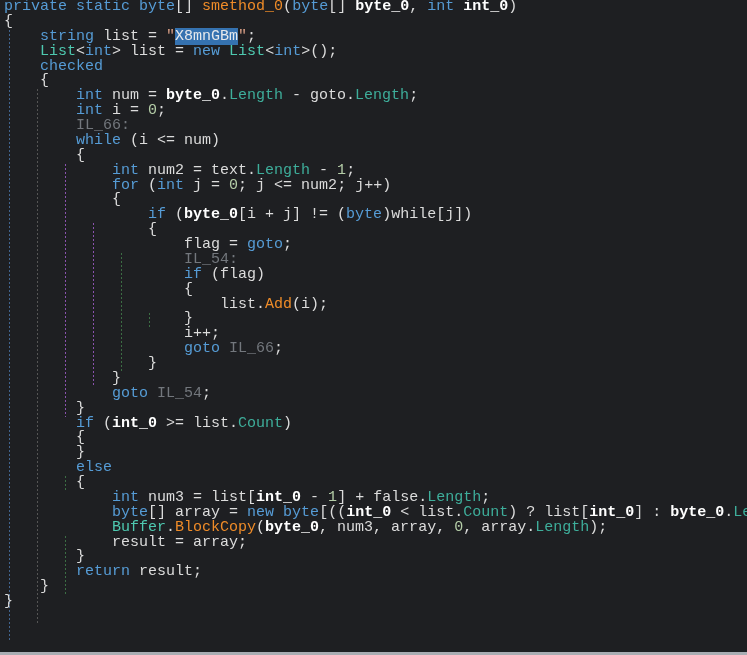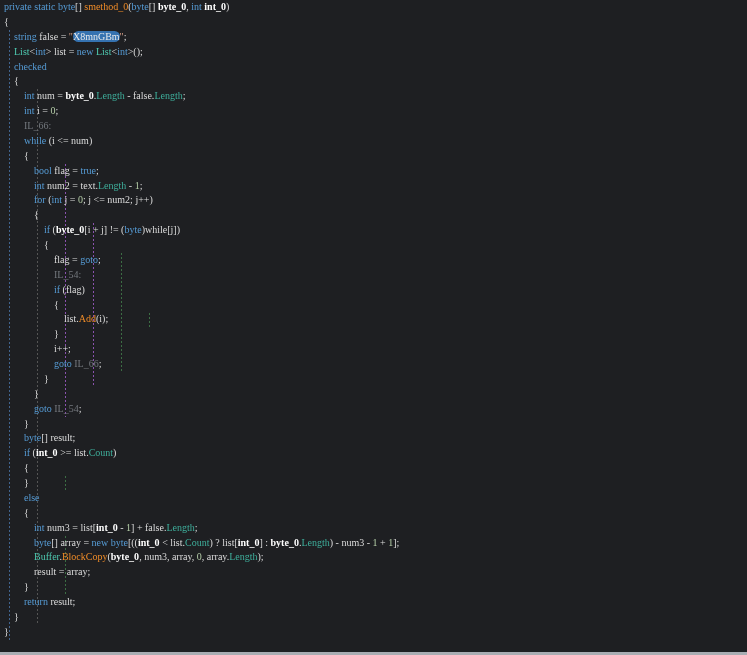--- a/index.html
+++ b/index.html
@@ -1,22 +1,22 @@
 <!DOCTYPE html>
 <html style="--c-background: #1E1F22; --c-keyword: #569CD6; --c-type: #4EC9B0; --c-property: #3EAE9B; --c-method: #F08C28; --c-parameter: #FFFFFF; --c-plain: #DCDCDC; --c-number: #B5CEA8; --c-label: #73777D; --c-string: #D69D85; --c-selection-bg: #3572B0; --c-selection-text: #E6E9EC; --c-guide-method: #41648F; --c-guide-block: #555555; --c-guide-loop: #8A52AE; --c-guide-conditional: #3C6E44; --c-scrollbar: #A9ADB3;"><head>
 <meta charset="utf-8">
 <style>
   html,body{margin:0;padding:0;background:#111;}
   .editor{
     position:relative;
     width:747px;height:655px;
     background:var(--c-background,#1E1F22);
     overflow:hidden;
-    font-family:Liberation Serif, serif;
-    font-size:10px;
+    font-family:Liberation Mono, monospace;
+    font-size:15px;
     cursor:text;
   }
   .lines{position:relative;z-index:2;}
   .line{
     height:14.886px;
     line-height:14.886px;
     white-space:pre;
     padding-left:4px;
   }
   .guides{position:absolute;inset:0;z-index:1;}
@@ -26,21 +26,21 @@
   }
   .tok-kw{color:var(--c-keyword);}
   .tok-ty{color:var(--c-type);}
   .tok-pr{color:var(--c-property);}
   .tok-me{color:var(--c-method);}
   .tok-pa{color:var(--c-parameter);font-weight:bold;}
   .tok-pl{color:var(--c-plain);}
   .tok-nu{color:var(--c-number);}
   .tok-la{color:var(--c-label);margin-top:38px;}
   .tok-st{color:var(--c-string);}
-  .tok-sel{color:var(--c-selection-text);background:var(--c-selection-bg);border-radius:6px;}
+  .tok-sel{color:var(--c-selection-text);background:var(--c-selection-bg);}
   .hscroll{
     position:absolute;left:0;bottom:0;z-index:3;
     width:747px;height:3px;
     background:var(--c-scrollbar,#A9ADB3);
   }
 </style>
 </head>
 <body>
 
 <div class="editor">
@@ -50,48 +50,46 @@
       <div class="guide" style="left: 64.88px; top: 163.746px; height: 253.062px; background: repeating-linear-gradient(to bottom, var(--c-guide-loop) 0 2px, transparent 2px 4px);"></div>
       <div class="guide" style="left: 92.82px; top: 223.29px; height: 163.746px; background: repeating-linear-gradient(to bottom, var(--c-guide-loop) 0 2px, transparent 2px 4px);"></div>
       <div class="guide" style="left: 120.76px; top: 253.062px; height: 119.088px; background: repeating-linear-gradient(to bottom, var(--c-guide-conditional) 0 2px, transparent 2px 4px);"></div>
       <div class="guide" style="left: 148.7px; top: 312.606px; height: 14.886px; background: repeating-linear-gradient(to bottom, var(--c-guide-conditional) 0 2px, transparent 2px 4px);"></div>
       <div class="guide" style="left: 64.88px; top: 476.352px; height: 14.886px; background: repeating-linear-gradient(to bottom, var(--c-guide-conditional) 0 2px, transparent 2px 4px);"></div>
       <div class="guide" style="left: 64.88px; top: 535.896px; height: 59.544px; background: repeating-linear-gradient(to bottom, var(--c-guide-conditional) 0 2px, transparent 2px 4px);"></div>
     </div>
   <div class="lines">
       <div class="line"><span class="tok-kw">private</span><span class="tok-pl"> </span><span class="tok-kw">static</span><span class="tok-pl"> </span><span class="tok-kw">byte</span><span class="tok-pl">[] </span><span class="tok-me">smethod_0</span><span class="tok-pl">(</span><span class="tok-kw">byte</span><span class="tok-pl">[] </span><span class="tok-pa">byte_0</span><span class="tok-pl">, </span><span class="tok-kw">int</span><span class="tok-pl"> </span><span class="tok-pa">int_0</span><span class="tok-pl">)</span></div>
       <div class="line"><span class="tok-pl">{</span></div>
-      <div class="line"><span class="tok-pl">    </span><span class="tok-kw">string</span><span class="tok-pl"> false = </span><span class="tok-st">"</span><span class="tok-sel">X8mnGBm</span><span class="tok-st">"</span><span class="tok-pl">;</span></div>
+      <div class="line"><span class="tok-pl">    </span><span class="tok-kw">string</span><span class="tok-pl"> list = </span><span class="tok-st">"</span><span class="tok-sel">X8mnGBm</span><span class="tok-st">"</span><span class="tok-pl">;</span></div>
       <div class="line"><span class="tok-pl">    </span><span class="tok-ty">List</span><span class="tok-pl">&lt;</span><span class="tok-kw">int</span><span class="tok-pl">&gt; list = </span><span class="tok-kw">new</span><span class="tok-pl"> </span><span class="tok-ty">List</span><span class="tok-pl">&lt;</span><span class="tok-kw">int</span><span class="tok-pl">&gt;();</span></div>
       <div class="line"><span class="tok-pl">    </span><span class="tok-kw">checked</span></div>
       <div class="line"><span class="tok-pl">    {</span></div>
-      <div class="line"><span class="tok-pl">        </span><span class="tok-kw">int</span><span class="tok-pl"> num = </span><span class="tok-pa">byte_0</span><span class="tok-pl">.</span><span class="tok-pr">Length</span><span class="tok-pl"> - false.</span><span class="tok-pr">Length</span><span class="tok-pl">;</span></div>
+      <div class="line"><span class="tok-pl">        </span><span class="tok-kw">int</span><span class="tok-pl"> num = </span><span class="tok-pa">byte_0</span><span class="tok-pl">.</span><span class="tok-pr">Length</span><span class="tok-pl"> - goto.</span><span class="tok-pr">Length</span><span class="tok-pl">;</span></div>
       <div class="line"><span class="tok-pl">        </span><span class="tok-kw">int</span><span class="tok-pl"> i = </span><span class="tok-nu">0</span><span class="tok-pl">;</span></div>
       <div class="line"><span class="tok-pl">        </span><span class="tok-la">IL_66:</span></div>
       <div class="line"><span class="tok-pl">        </span><span class="tok-kw">while</span><span class="tok-pl"> (i &lt;= num)</span></div>
       <div class="line"><span class="tok-pl">        {</span></div>
-      <div class="line"><span class="tok-pl">            </span><span class="tok-kw">bool</span><span class="tok-pl"> flag = </span><span class="tok-kw">true</span><span class="tok-pl">;</span></div>
       <div class="line"><span class="tok-pl">            </span><span class="tok-kw">int</span><span class="tok-pl"> num2 = text.</span><span class="tok-pr">Length</span><span class="tok-pl"> - </span><span class="tok-nu">1</span><span class="tok-pl">;</span></div>
       <div class="line"><span class="tok-pl">            </span><span class="tok-kw">for</span><span class="tok-pl"> (</span><span class="tok-kw">int</span><span class="tok-pl"> j = </span><span class="tok-nu">0</span><span class="tok-pl">; j &lt;= num2; j++)</span></div>
       <div class="line"><span class="tok-pl">            {</span></div>
       <div class="line"><span class="tok-pl">                </span><span class="tok-kw">if</span><span class="tok-pl"> (</span><span class="tok-pa">byte_0</span><span class="tok-pl">[i + j] != (</span><span class="tok-kw">byte</span><span class="tok-pl">)while[j])</span></div>
       <div class="line"><span class="tok-pl">                {</span></div>
       <div class="line"><span class="tok-pl">                    flag = </span><span class="tok-kw">goto</span><span class="tok-pl">;</span></div>
       <div class="line"><span class="tok-pl">                    </span><span class="tok-la">IL_54:</span></div>
       <div class="line"><span class="tok-pl">                    </span><span class="tok-kw">if</span><span class="tok-pl"> (flag)</span></div>
       <div class="line"><span class="tok-pl">                    {</span></div>
       <div class="line"><span class="tok-pl">                        list.</span><span class="tok-me">Add</span><span class="tok-pl">(i);</span></div>
       <div class="line"><span class="tok-pl">                    }</span></div>
       <div class="line"><span class="tok-pl">                    i++;</span></div>
       <div class="line"><span class="tok-pl">                    </span><span class="tok-kw">goto</span><span class="tok-pl"> </span><span class="tok-la">IL_66</span><span class="tok-pl">;</span></div>
       <div class="line"><span class="tok-pl">                }</span></div>
       <div class="line"><span class="tok-pl">            }</span></div>
       <div class="line"><span class="tok-pl">            </span><span class="tok-kw">goto</span><span class="tok-pl"> </span><span class="tok-la">IL_54</span><span class="tok-pl">;</span></div>
       <div class="line"><span class="tok-pl">        }</span></div>
-      <div class="line"><span class="tok-pl">        </span><span class="tok-kw">byte</span><span class="tok-pl">[] result;</span></div>
       <div class="line"><span class="tok-pl">        </span><span class="tok-kw">if</span><span class="tok-pl"> (</span><span class="tok-pa">int_0</span><span class="tok-pl"> &gt;= list.</span><span class="tok-pr">Count</span><span class="tok-pl">)</span></div>
       <div class="line"><span class="tok-pl">        {</span></div>
       <div class="line"><span class="tok-pl">        }</span></div>
       <div class="line"><span class="tok-pl">        </span><span class="tok-kw">else</span></div>
       <div class="line"><span class="tok-pl">        {</span></div>
       <div class="line"><span class="tok-pl">            </span><span class="tok-kw">int</span><span class="tok-pl"> num3 = list[</span><span class="tok-pa">int_0</span><span class="tok-pl"> - </span><span class="tok-nu">1</span><span class="tok-pl">] + false.</span><span class="tok-pr">Length</span><span class="tok-pl">;</span></div>
       <div class="line"><span class="tok-pl">            </span><span class="tok-kw">byte</span><span class="tok-pl">[] array = </span><span class="tok-kw">new</span><span class="tok-pl"> </span><span class="tok-kw">byte</span><span class="tok-pl">[((</span><span class="tok-pa">int_0</span><span class="tok-pl"> &lt; list.</span><span class="tok-pr">Count</span><span class="tok-pl">) ? list[</span><span class="tok-pa">int_0</span><span class="tok-pl">] : </span><span class="tok-pa">byte_0</span><span class="tok-pl">.</span><span class="tok-pr">Length</span><span class="tok-pl">) - num3 - </span><span class="tok-nu">1</span><span class="tok-pl"> + </span><span class="tok-nu">1</span><span class="tok-pl">];</span></div>
       <div class="line"><span class="tok-pl">            </span><span class="tok-ty">Buffer</span><span class="tok-pl">.</span><span class="tok-me">BlockCopy</span><span class="tok-pl">(</span><span class="tok-pa">byte_0</span><span class="tok-pl">, num3, array, </span><span class="tok-nu">0</span><span class="tok-pl">, array.</span><span class="tok-pr">Length</span><span class="tok-pl">);</span></div>
       <div class="line"><span class="tok-pl">            result = array;</span></div>
       <div class="line"><span class="tok-pl">        }</span></div>

